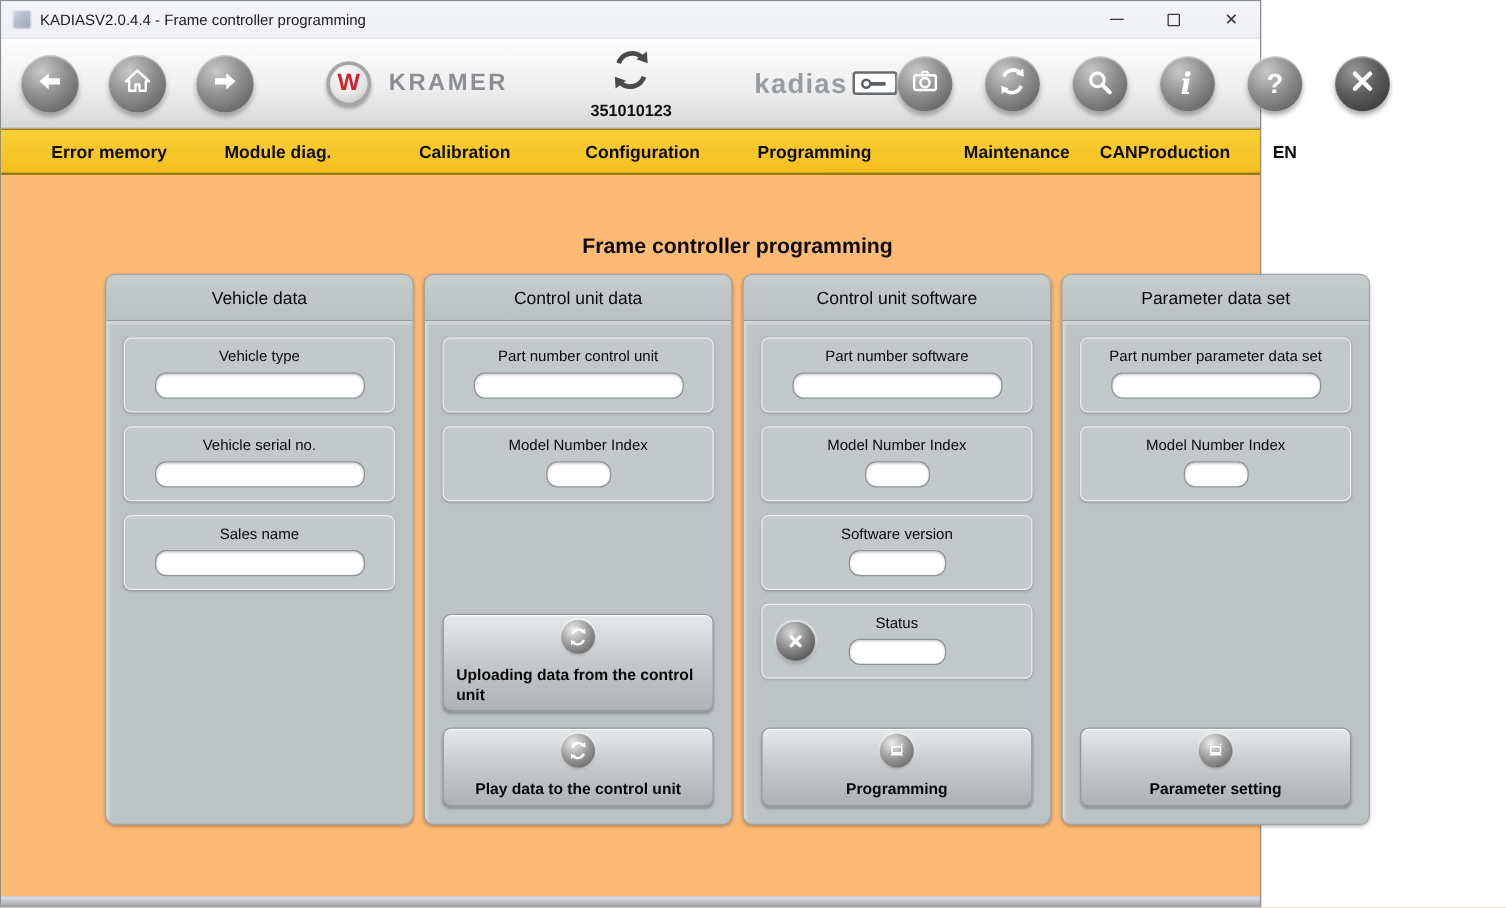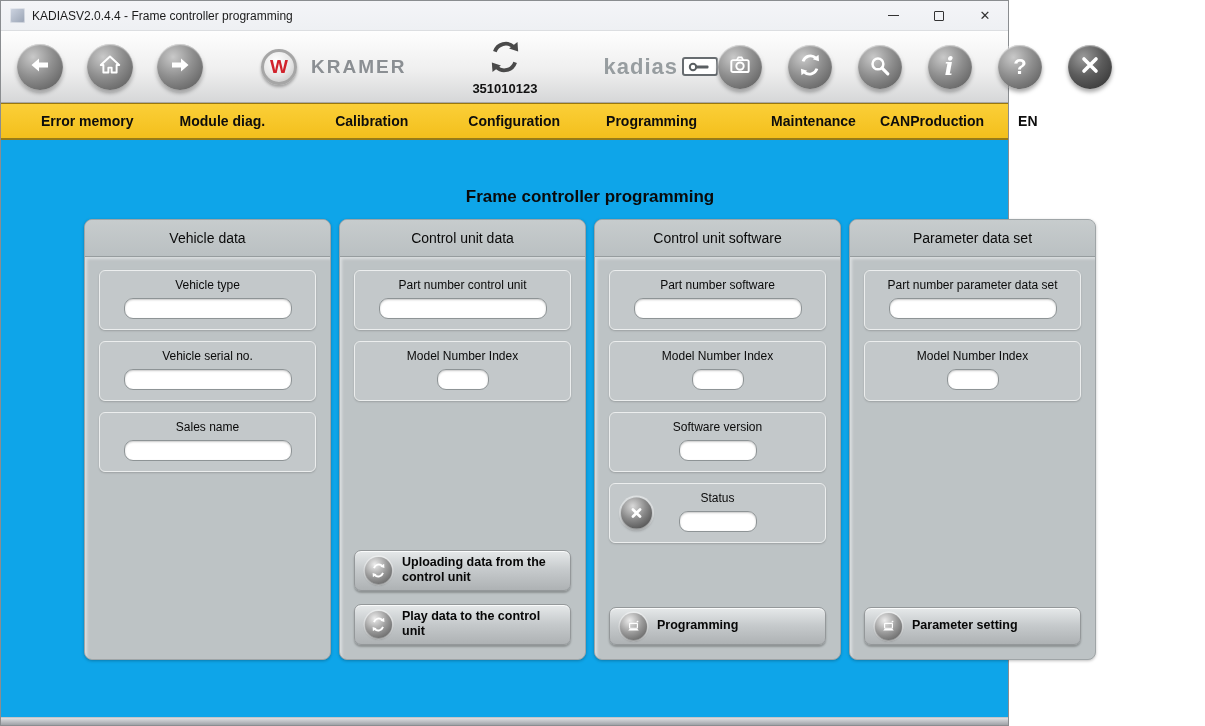--- a/index.html
+++ b/index.html
@@ -46,21 +46,21 @@
   
   .menubar { height:37px; flex:0 0 auto; background:linear-gradient(#fbcf38,#f3bf1c); border-top:1px solid rgba(80,60,0,.55); border-bottom:2px solid rgba(70,55,0,.55); display:flex; align-items:center; }
   .hamburger { width:26px; height:20px; margin-left:8px; background:transparent; border:none; cursor:pointer; display:flex; flex-direction:column; justify-content:space-between; padding:1px 2px; }
   .hamburger span { display:block; height:4px; border-radius:1px; background:#151515; }
   .menu-item { font-size:14px; font-weight:bold; color:#0d0d0d; text-decoration:none; cursor:pointer; white-space:nowrap; }
   .mi-1{margin-left:28px;} .mi-2{margin-left:46px;} .mi-3{margin-left:70px;} .mi-4{margin-left:60px;}
   .mi-5{margin-left:46px;} .mi-6{margin-left:34px;padding-left:40px;} .mi-7{margin-left:24px;}
   .mi-8{margin-left:auto;} .mi-9{margin-left:34px; margin-right:16px;}
 
   
-  .content { flex:1 1 auto; background:#0ea5e9; }
+  .content { flex:1 1 auto; background:#fdba74; }
   .panels-wrap { width:1012px; margin-left:83px; }
   .page-title { text-align:center; font-size:17px; font-weight:bold; color:#0a0a0a; padding-top:47px; padding-bottom:12px; }
   .panels { display:flex; gap:8px; }
   .panel { width:247px; height:441px; background:#bdc3c5; border:1px solid #9fa5a7; border-radius:8px; box-shadow:0 1px 3px rgba(0,0,0,.25); display:flex; flex-direction:column; overflow:hidden; }
   .panel-header { height:37px; flex:0 0 auto; display:flex; align-items:center; justify-content:center; font-size:14px; font-weight:normal; color:#0a0a0a; background:linear-gradient(#c7cccd,#bac0c2); border-bottom:1px solid #969c9e; }
   .panel-body { flex:1 1 auto; display:flex; flex-direction:column; padding:13px 14px 14px; box-shadow:inset 2px 2px 3px rgba(255,255,255,.45); }
 
   .field { background:#c3c8ca; border:1px solid #eceeee; border-radius:6px; padding:7px 8px 10px; margin-bottom:11px; text-align:center; box-shadow:0 1px 2px rgba(0,0,0,.18); position:relative; }
   .field-label { font-size:12px; font-weight:normal; color:#0a0a0a; margin-bottom:6px; }
   .input { border:1px solid #8e9496; border-radius:9px; height:21px; background:#fff; box-shadow:inset 0 1px 2px rgba(0,0,0,.22); outline:none; font-size:12px; padding:0 6px; }
@@ -68,21 +68,21 @@
   .input.index { width:52px; }
   .input.med { width:78px; }
 
   .status-x { position:absolute; left:11px; top:50%; transform:translateY(-50%); width:31px; height:31px; border-radius:50%;
     background:radial-gradient(circle at 38% 28%, #d9d9d9 0%, #8a8a8a 45%, #474747 92%);
     box-shadow:0 2px 3px rgba(0,0,0,.35), 0 0 0 2px rgba(255,255,255,.45); display:flex; align-items:center; justify-content:center; }
 
   .button-stack { margin-top:auto; display:flex; flex-direction:column; gap:13px; }
   .panel-btn { display:flex; align-items:center; gap:10px; min-height:38px; padding:4px 10px; border-radius:7px; cursor:pointer; text-align:left;
     border:1px solid #94989a; background:linear-gradient(#e6e9ea 0%, #c6cacc 48%, #aeb2b4 100%);
-    box-shadow:0 2px 2px rgba(0,0,0,.25), inset 0 1px 0 rgba(255,255,255,.8); }
+    box-shadow:0 2px 2px rgba(0,0,0,.25), inset 0 1px 0 rgba(255,255,255,.8);flex-direction:column; }
   .panel-btn .btn-label { font-size:12.5px; font-weight:bold; color:#070707; line-height:1.25; }
   .panel-btn.danger { background:linear-gradient(#f8554f 0%, #e31d17 45%, #bb0005 100%); border-color:#8d0000; }
   .btn-icon { width:27px; height:27px; flex:0 0 auto; border-radius:50%;
     background:radial-gradient(circle at 36% 28%, #ededed 0%, #9a9a9a 48%, #5a5a5a 95%);
     box-shadow:0 1px 2px rgba(0,0,0,.4), 0 0 0 1.5px rgba(255,255,255,.5); display:flex; align-items:center; justify-content:center; }
 
   .footer-strip { height:8px; flex:0 0 auto; background:linear-gradient(#dddfe2,#9fa2a7); border-top:1px solid #c3c5c9; }
 </style>
 </head>
 <body>

